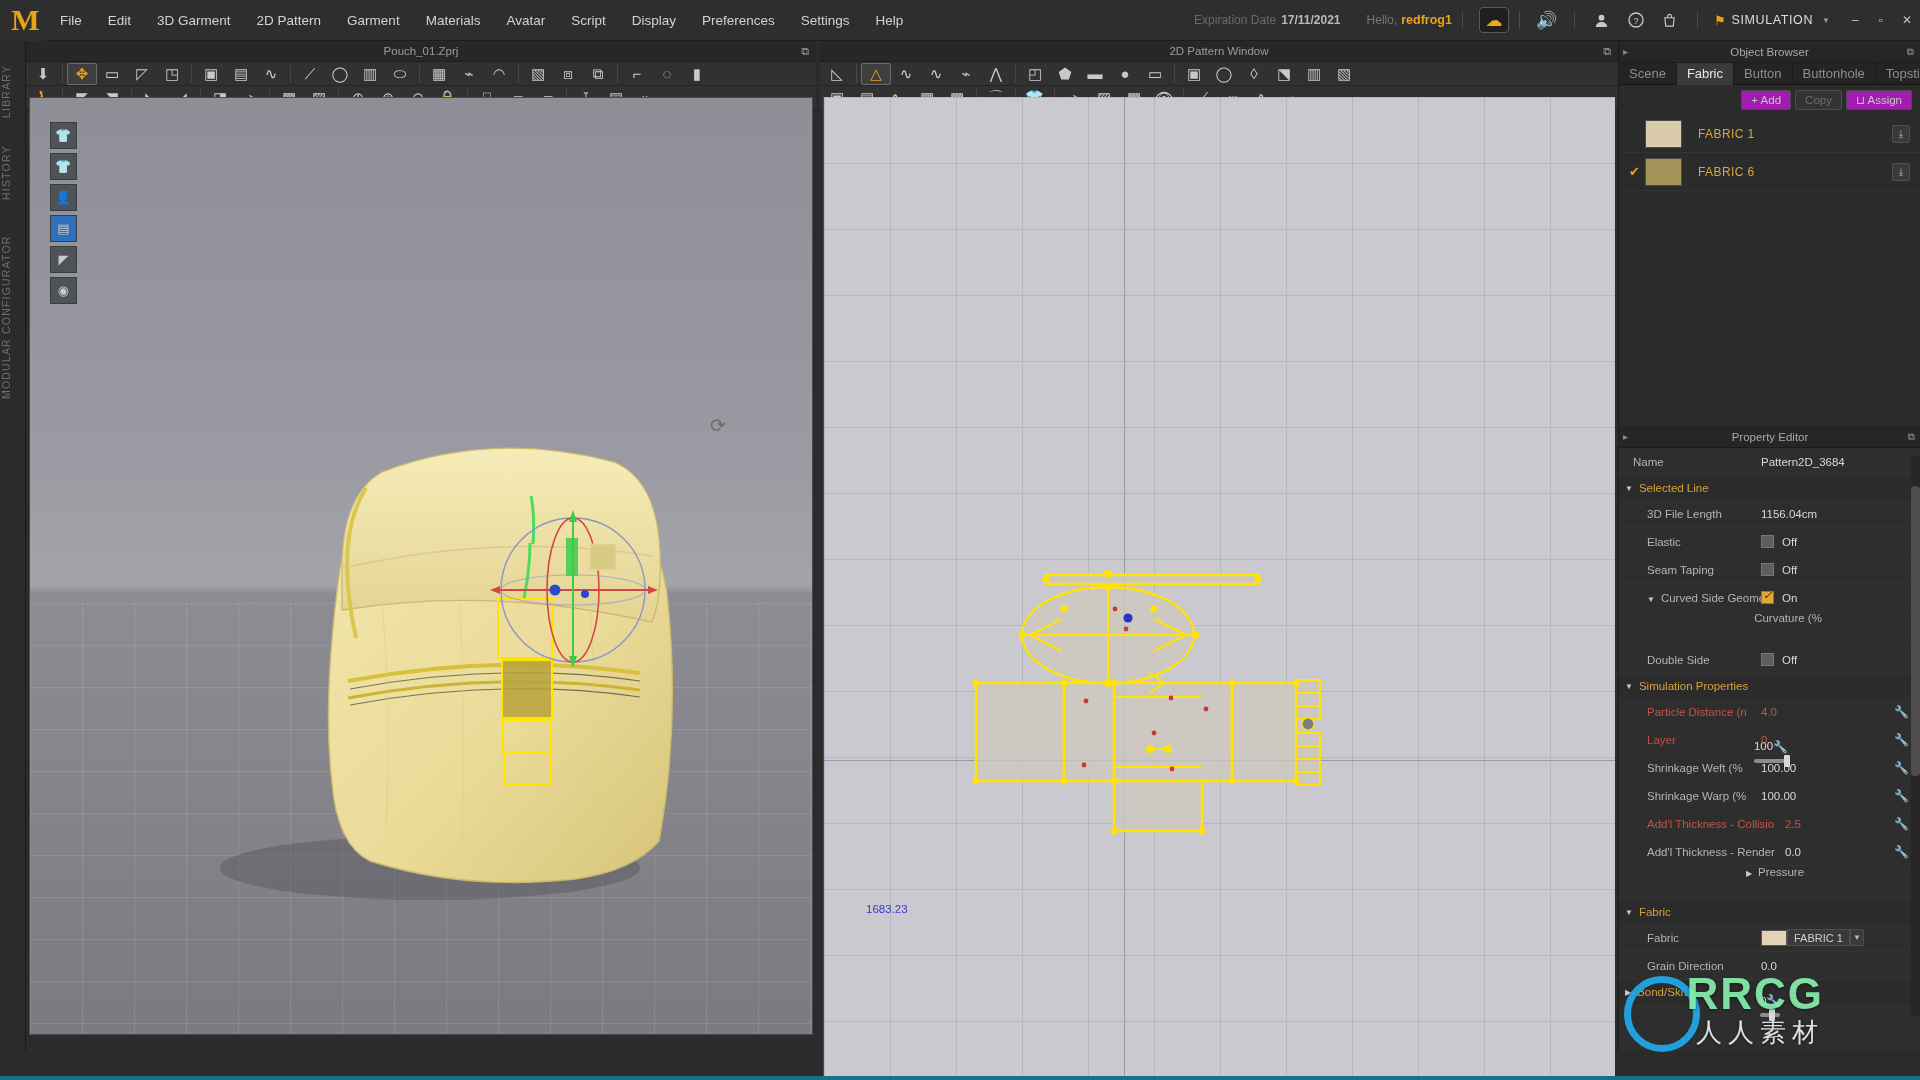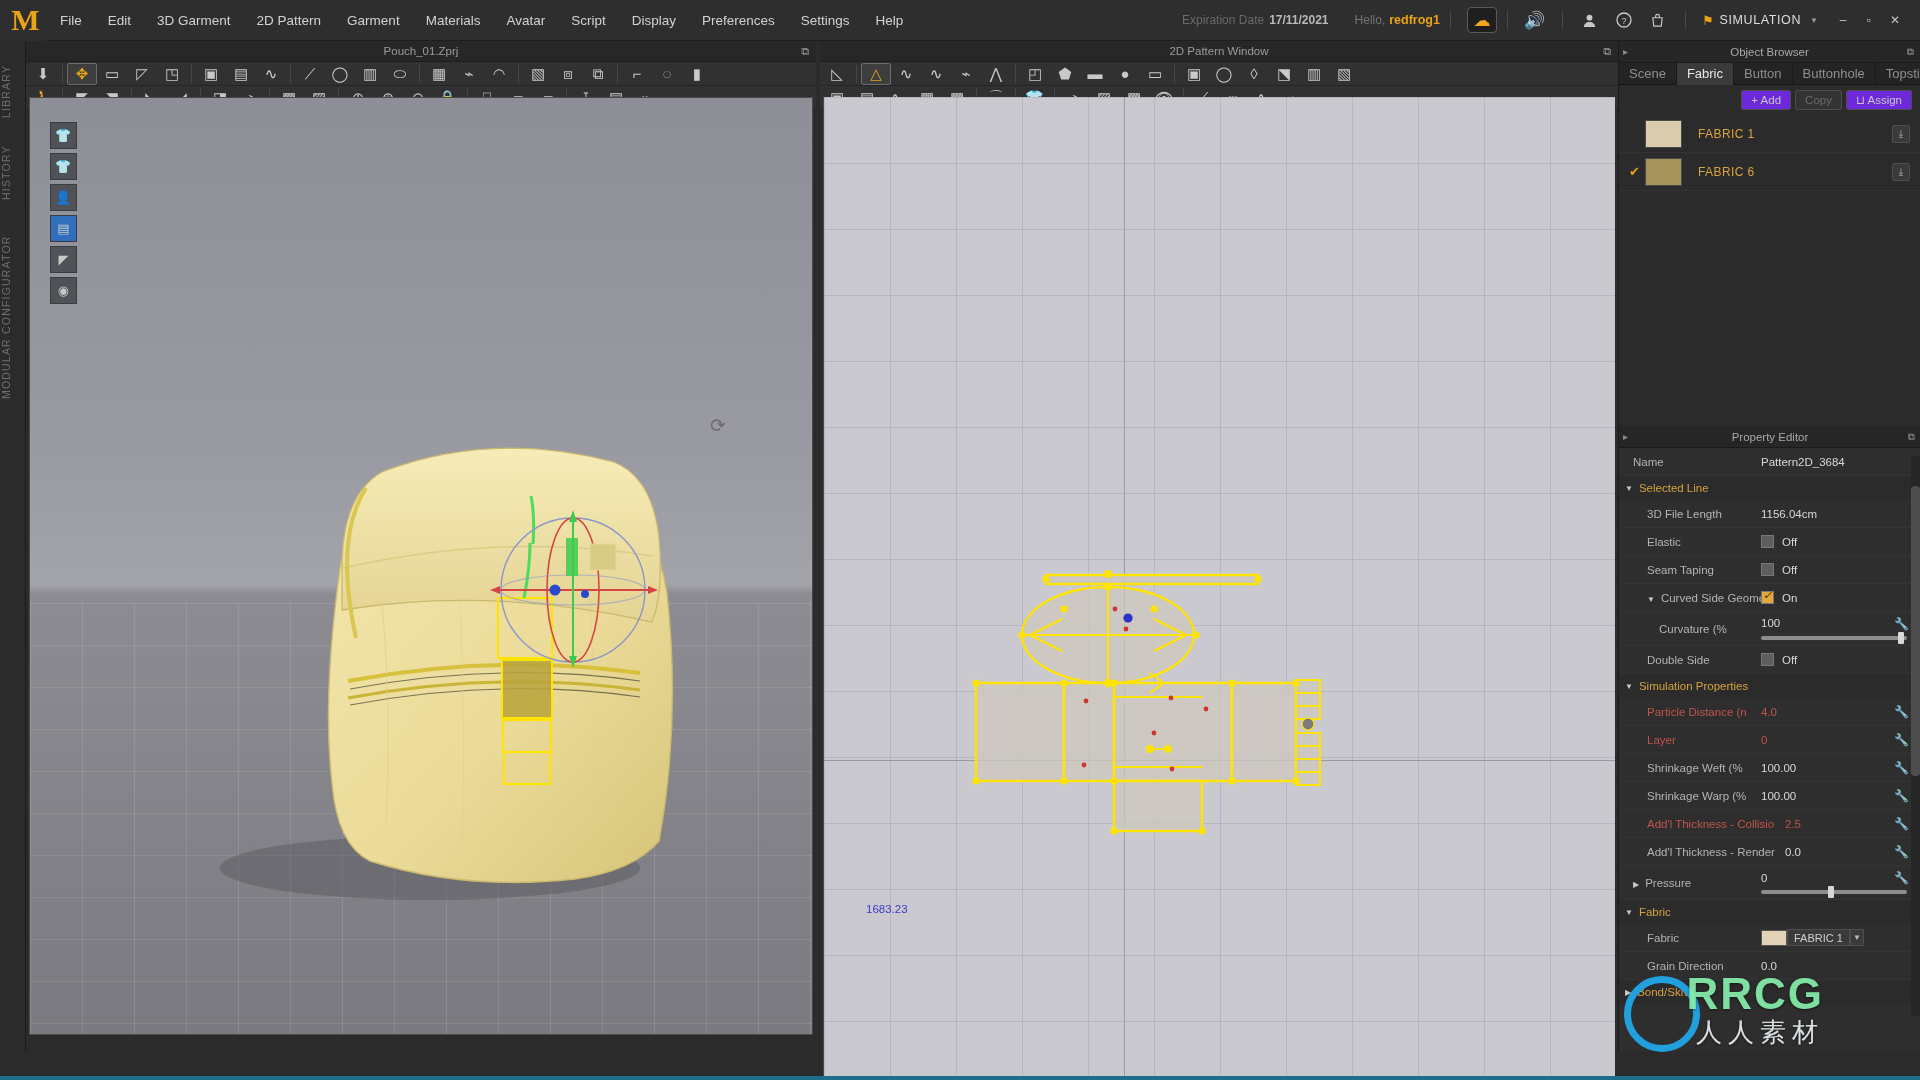--- a/index.html
+++ b/index.html
@@ -23,21 +23,21 @@
     width:47px; height:41px; display:flex; align-items:center; justify-content:center;
     font-family:"Liberation Serif", serif; font-size:30px; font-weight:bold;
     color:#e8a317; letter-spacing:-4px; background:#2e2e2e;
   }
   .menu-items { display:flex; align-items:center; height:41px; }
   .menu-item {
     padding:0 13px; height:41px; line-height:41px; color:#d2d2d2;
     font-size:13.5px; cursor:default; white-space:nowrap;
   }
   .menu-right {
-    margin-left:auto; display:flex; align-items:center; height:41px; padding-right:12px;
+    margin-left:auto; display:flex; align-items:center; height:41px; padding-right:0;
   }
   .exp-label { color:#6a6a6a; font-size:12px; }
   .exp-date { color:#b9b9b9; font-size:12px; font-weight:bold; margin-left:5px; }
   .hello { color:#757575; font-size:12px; margin-left:26px; }
   .uname { color:#e8a317; font-size:12.5px; font-weight:bold; margin-left:4px; }
   .vsep { width:1px; height:18px; background:#4a4a4a; margin:0 10px; }
   .cloud-btn {
     width:30px; height:26px; border:1px solid #5a5a5a; border-radius:4px;
     background:#1f1f1f; display:flex; align-items:center; justify-content:center;
     margin-left:6px;
@@ -129,21 +129,21 @@
   .panel-head .rp { position:absolute; right:6px; color:#9a9a9a; font-size:10px;}
   .tabs { display:flex; height:22px; background:#242424; border-bottom:1px solid #151515; }
   .tab {
     flex:0 0 auto; padding:0 10px; height:22px; line-height:22px; font-size:13px;
     color:#8e8e8e; border-right:1px solid #1a1a1a;
   }
   .tab.active { background:#3a3a3a; color:#e7e7e7; }
   .ob-actions { display:flex; justify-content:flex-end; align-items:center; height:30px; padding-right:8px; gap:4px; background:#2b2b2b;}
   .ob-btn {
     height:20px; padding:0 9px; line-height:19px; font-size:11.5px; color:#c6c6c6;
-    background:#6d28d9; border:1px solid #4c4c4c; border-radius:2px;
+    background:#a21caf; border:1px solid #4c4c4c; border-radius:2px;
   }
   .ob-btn.dim { color:#6d6d6d; background:#333; }
   .fabric-row {
     display:flex; align-items:center; height:38px; padding:0 10px;
     border-bottom:1px solid #333; position:relative;
   }
   .check { width:16px; color:#e8a317; font-size:13px; }
   .swatch { width:37px; height:28px; border:1px solid #4a4a4a; }
   .fname { margin-left:16px; color:#d9a43f; font-size:12px; letter-spacing:.4px; }
   .fdl { margin-left:auto; width:18px; height:18px; background:#3a3a3a; border:1px solid #4f4f4f;
@@ -160,21 +160,21 @@
   .prow.red .k, .prow.red .v { color:#c0554a; }
   .sect { display:flex; align-items:center; height:24px; padding-left:6px; color:#d6a23e; font-size:11.5px; background:#2b2b2b;}
   .sect .ar { font-size:8px; margin-right:6px; color:#c9c9c9; }
   .sub-ar { font-size:8px; margin-right:6px; color:#c9c9c9; }
   .cb { width:13px; height:13px; background:#5e5e5e; border:1px solid #777; display:inline-block; vertical-align:-2px; margin-right:8px;}
   .cb.on { background:#e0a93a; position:relative; }
   .cb.on:after { content:"✓"; position:absolute; left:1px; top:-3px; font-size:11px; color:#3a2a07;}
   .wrench { margin-left:auto; color:#aaa; font-size:12px; padding-right:8px; }
   .slider { position:relative; height:4px; background:#8d8d8d; border-radius:2px; margin-right:10px; }
   .knob { position:absolute; top:-4px; width:6px; height:12px; background:#d8d8d8; border-radius:1px; }
-  .sl-row { display:flex; align-items:center; height:34px; padding:0 4px 0 14px; border-bottom:1px solid #343434;}
+  .sl-row { display:flex; align-items:center; height:34px; padding:0 4px 0 14px; border-bottom:1px solid #343434;flex-direction:column;}
   .sl-row .k { font-size:11.5px; color:#b4b4b4; flex:0 0 128px; }
   .sl-right { flex:1; }
   .sl-val { font-size:11.5px; color:#d8d8d8; }
   .pe-sbar { position:absolute; right:1px; top:30px; width:9px; height:560px; background:#262626; }
   .pe-sthumb { position:absolute; right:1px; top:60px; width:9px; height:290px; background:#4e4e4e; border-radius:4px;}
   .fab-select { display:flex; align-items:center; gap:0; }
   .fab-sw { width:26px; height:16px; background:#e2d3b6; border:1px solid #555; }
   .fab-nm { font-size:11px; color:#cfcfcf; background:#3a3a3a; border:1px solid #4e4e4e; height:17px; line-height:16px; padding:0 6px; }
   .fab-dd { width:14px; height:17px; background:#3a3a3a; border:1px solid #4e4e4e; font-size:8px; color:#bbb; text-align:center; line-height:16px;}
 

